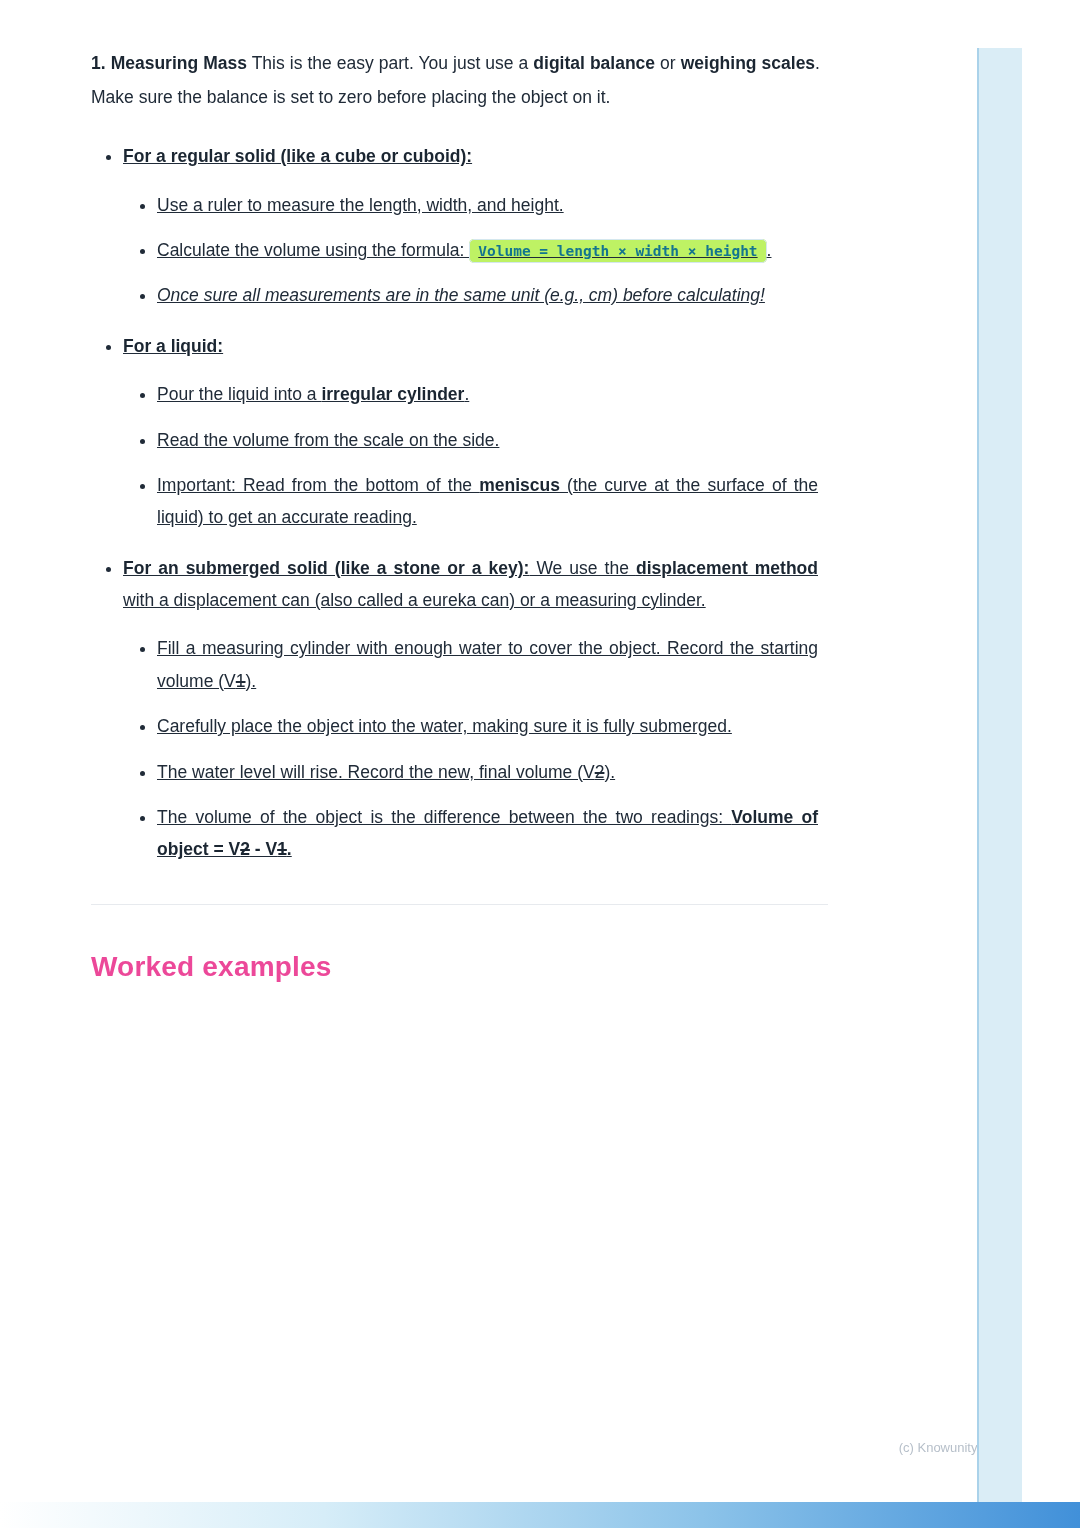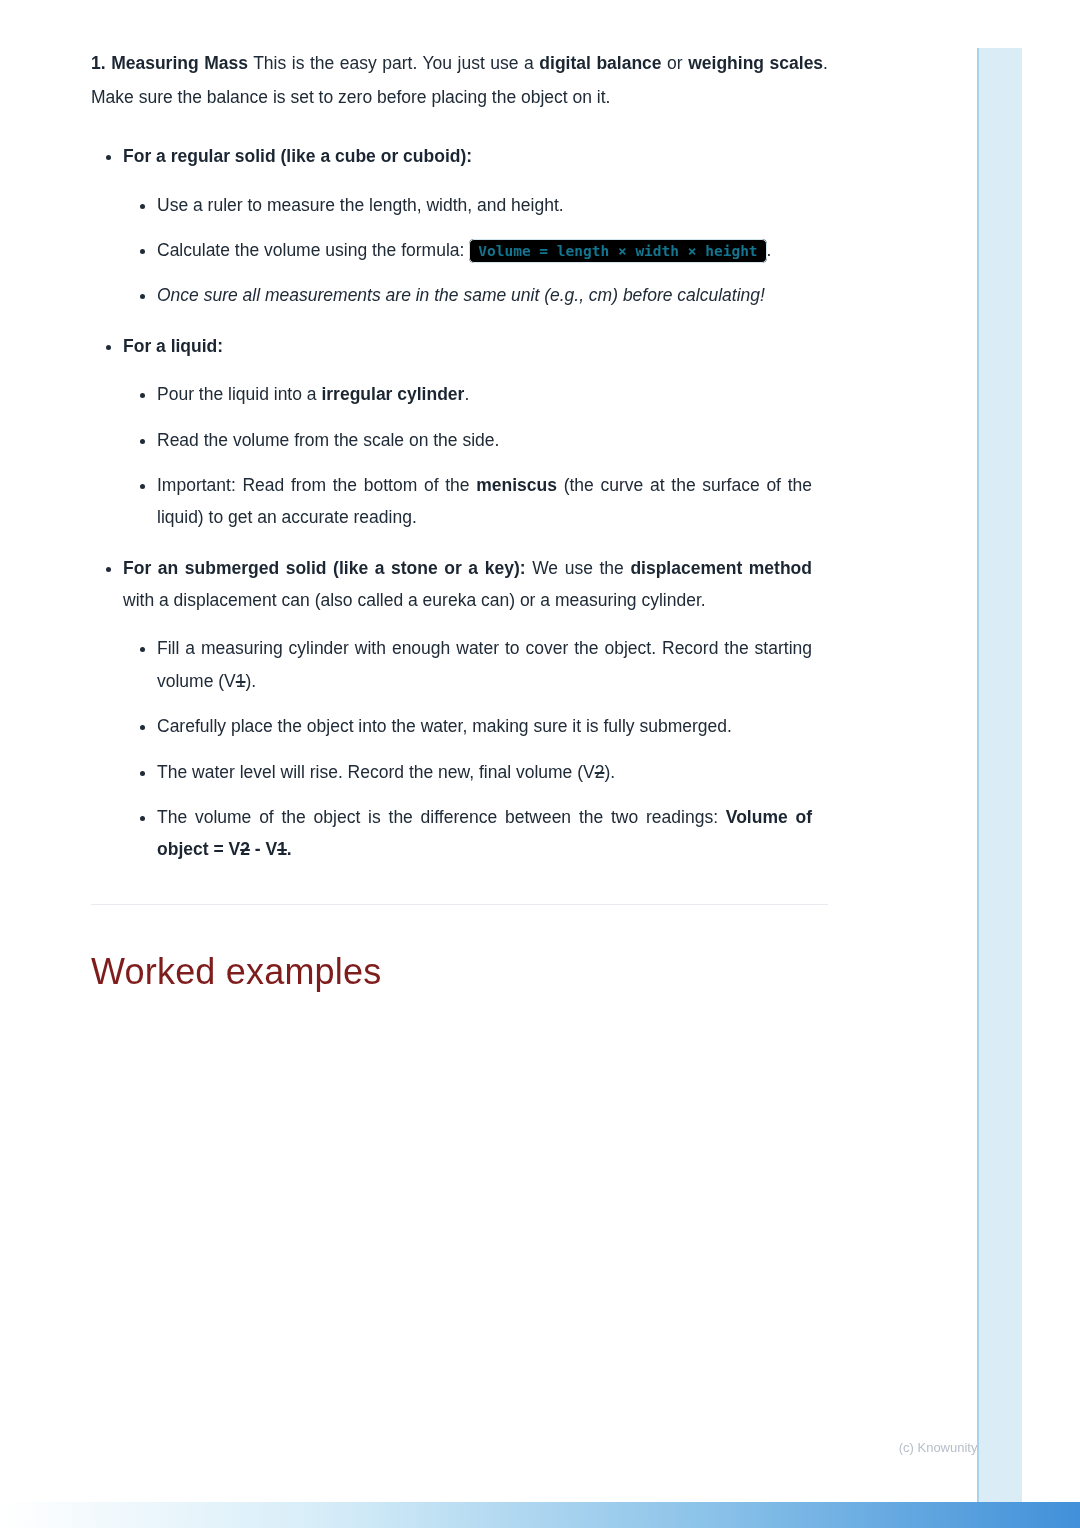--- a/index.html
+++ b/index.html
@@ -11,30 +11,31 @@
     font-family: "Liberation Sans", sans-serif;
     color: #202b38;
     overflow: hidden;
   }
   .content {
     position: absolute;
     left: 91px; top: 46px;
     width: 737px;
   }
   p.body-p {
-    margin: 0 0 26px 0;
+    margin: 0 8px 26px 0;
     font-size: 17.5px;
     line-height: 1.95;
     text-align: justify;
   }
   strong { font-weight: 700; color: #1b2632; }
   ul.level1 {
-    margin: 4px 16px 26px 0;
+    margin: 4px 10px 26px 0;
     padding-left: 32px;
     list-style: disc outside;
+    text-decoration: underline;
   }
   ul.level1 > li {
     margin-bottom: 18px;
     font-size: 17.5px;
     line-height: 1.85;
     text-align: justify;
   }
   ul.level2 {
     margin: 16px 0 0 0;
     padding-left: 34px;
@@ -45,21 +46,21 @@
     font-size: 17.5px;
     line-height: 1.85;
     text-align: justify;
   }
   li::marker { color: #202b38; }
   .code-chip {
     font-family: "DejaVu Sans Mono", monospace;
     font-weight: 700;
     font-size: 14.5px;
     color: #13758f;
-    background: #000000;
+    background: #bef264;
     border: 1px solid #d4e7ee;
     border-radius: 5px;
     padding: 3px 8px;
     line-height: 1.6;
     box-decoration-break: clone;
     -webkit-box-decoration-break: clone;
   }
   .italic-note { font-style: italic; }
   .strike { text-decoration: line-through; text-decoration-thickness: 1.5px; }
   .math { font-family: "DejaVu Serif", serif; font-style: italic; }
@@ -73,23 +74,23 @@
     line-height: 1.15;
   }
   .frac .fnum { display: block; border-bottom: 1.2px solid #202b38; padding: 0 2px; }
   .frac .fden { display: block; }
   .divider {
     border: none;
     border-top: 1px solid #e7eaee;
     margin: 38px 0 0 0;
   }
   h1.worked-heading {
-    color: #7f1d1d;
-    font-size: 36px;
-    font-weight: 400;
+    color: #ec4899;
+    font-size: 28px;
+    font-weight: 700;
     margin: 46px 0 0 0;
     letter-spacing: 0.2px;
   }
   p.after-heading { margin-top: 42px; }
   .footer-credit {
     position: absolute;
     right: 70px; top: 1440px;
     font-size: 13px;
     color: #b6bfc9;
   }

